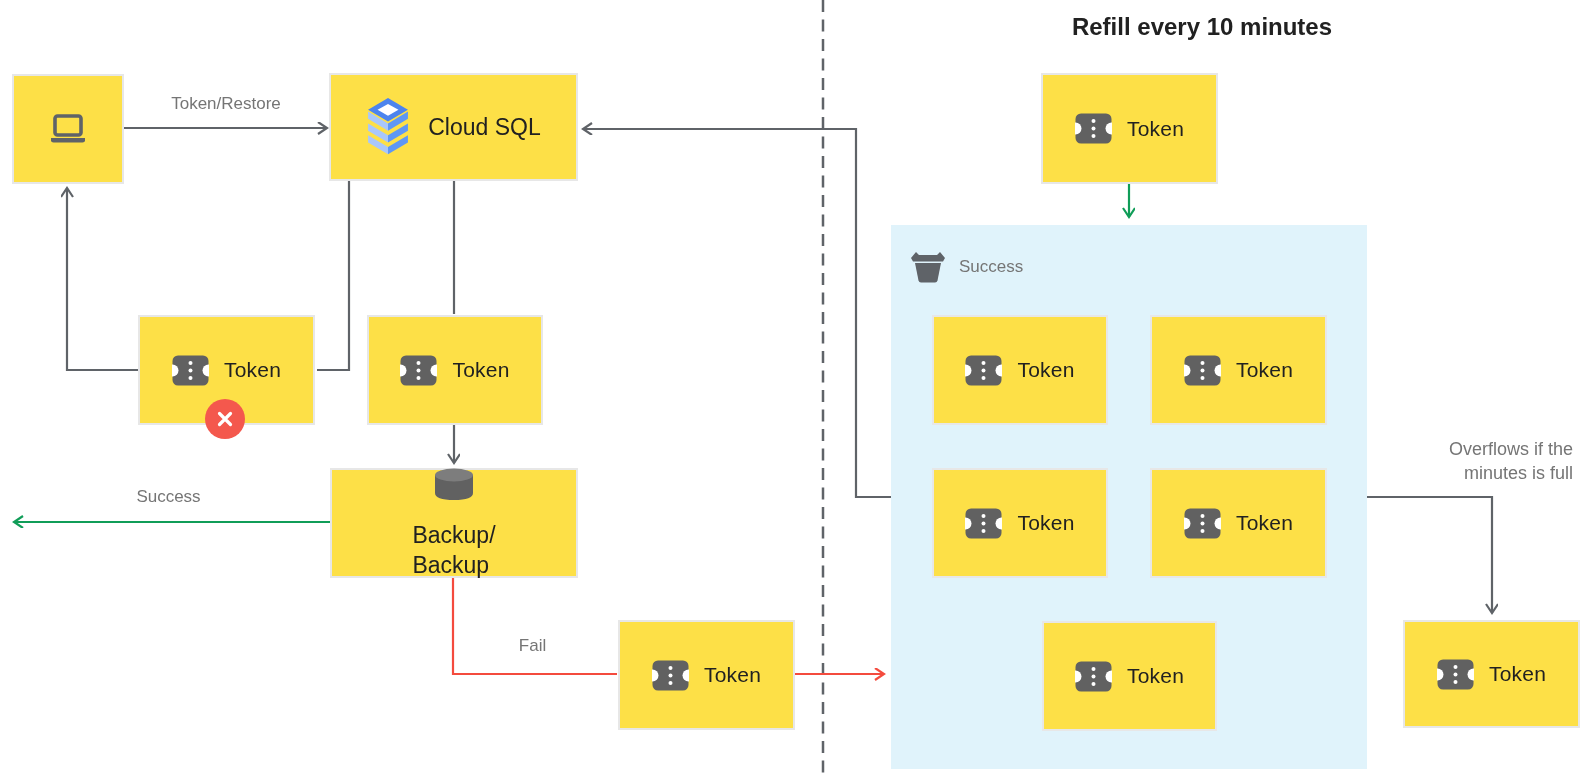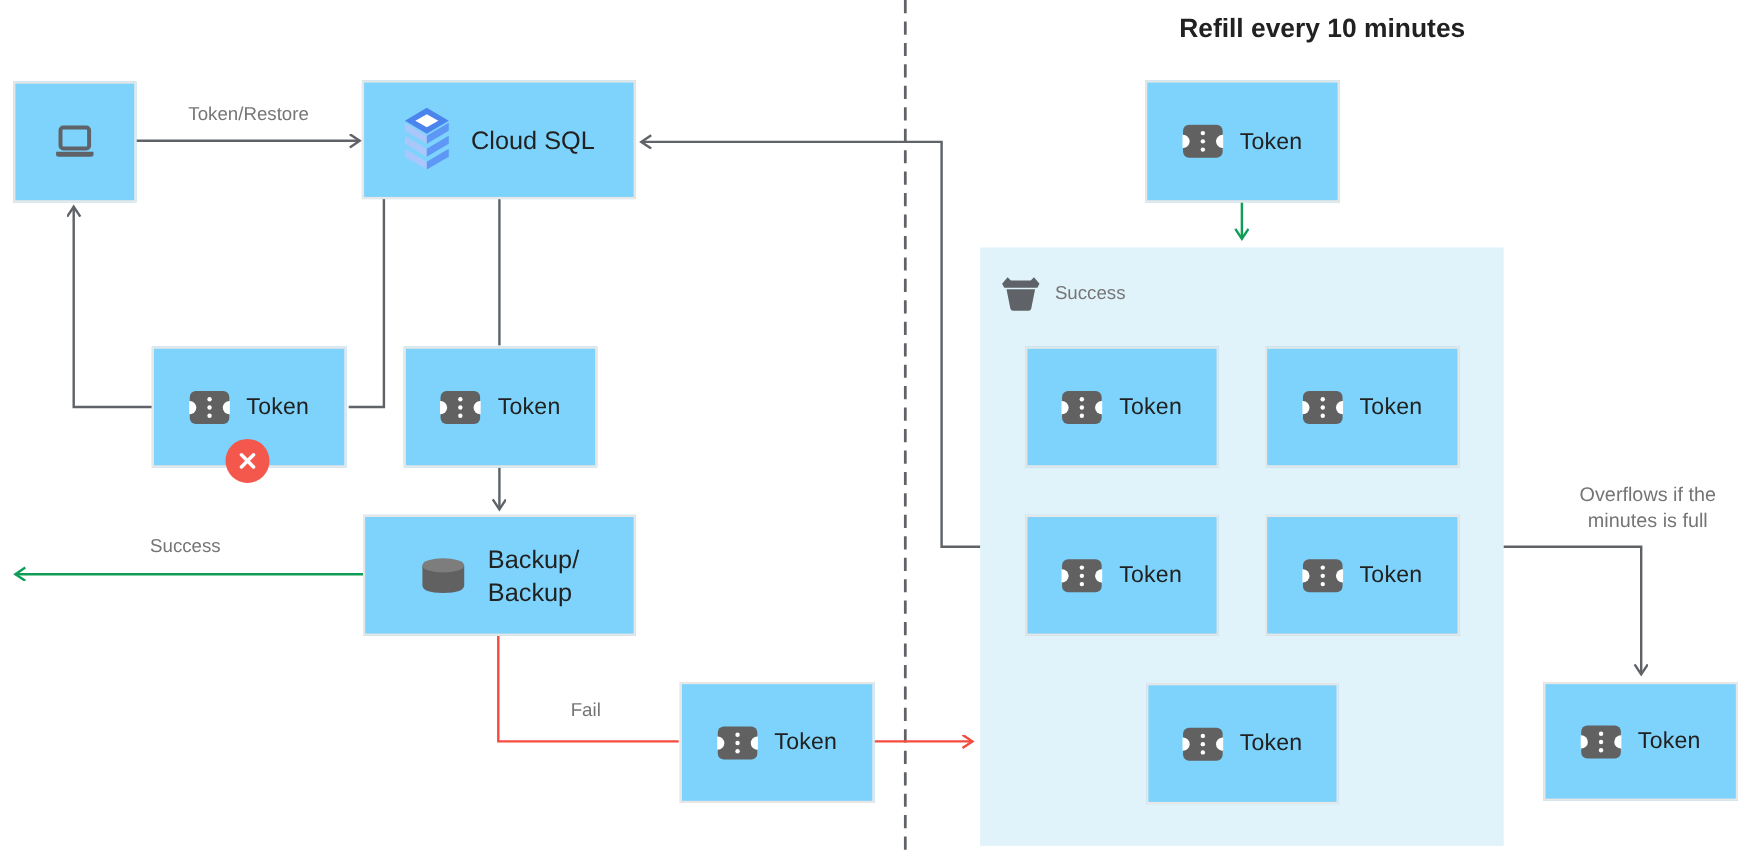--- a/index.html
+++ b/index.html
@@ -1,26 +1,26 @@
 <!DOCTYPE html>
 <html><head>
 <meta charset="utf-8">
 <style>
   html,body{margin:0;padding:0;background:#ffffff;}
   #stage{position:relative;width:1582px;height:774px;background:#ffffff;overflow:hidden;
          font-family:"Liberation Sans", sans-serif;padding-left:14px;}
   svg.wires{position:absolute;left:0;top:0;z-index:1;}
   .panel{position:absolute;z-index:0;background:#E0F3FB;}
-  .node{position:absolute;z-index:2;background:#7dd3fc;border:2px solid #E7E7E7;
+  .node{position:absolute;z-index:2;background:#fde047;border:2px solid #E7E7E7;
         box-sizing:border-box;display:flex;align-items:center;justify-content:center;gap:15px;}
   .node .nlabel{color:#212121;font-size:21px;letter-spacing:.2px;}
   .biglabel{font-size:23px;color:#212121;}
   .two-line{line-height:30px;text-align:left;}
   .edge-label{position:absolute;z-index:3;color:#757575;font-size:17px;text-align:center;}
-  .overflow-label{position:absolute;z-index:3;color:#757575;font-size:18px;line-height:24px;text-align:center;}
+  .overflow-label{position:absolute;z-index:3;color:#757575;font-size:18px;line-height:24px;text-align:right;}
   .title{position:absolute;z-index:3;color:#212121;font-size:24px;font-weight:700;text-align:center;}
   .bucket-head{position:absolute;z-index:2;display:flex;align-items:center;gap:12px;}
   .bucket-head .blabel{color:#757575;font-size:17px;}
   .badge{position:absolute;z-index:4;width:40px;height:40px;border-radius:50%;
          background:#F4584D;display:flex;align-items:center;justify-content:center;}
   .icon{flex:0 0 auto;display:block;}
 </style>
 </head>
 <body>
 
@@ -108,21 +108,21 @@
       <rect x="0.5" y="0.5" width="36" height="30" rx="5.5" fill="#616161"></rect>
       <circle cx="0.5" cy="15.5" r="6" fill="#ffffff"></circle>
       <circle cx="36.5" cy="15.5" r="6" fill="#ffffff"></circle>
       <circle cx="18.5" cy="8" r="2" fill="#ffffff"></circle>
       <circle cx="18.5" cy="15.5" r="2" fill="#ffffff"></circle>
       <circle cx="18.5" cy="23" r="2" fill="#ffffff"></circle>
     </svg>
     <span class="nlabel">Token</span>
   </div>
 
-  <div class="node" style="left:330px;top:468px;width:248px;height:110px;gap:18px;">
+  <div class="node" style="left:330px;top:468px;width:248px;height:110px;gap:18px;flex-direction:column;">
     <svg class="icon" width="44" height="36" viewBox="0 0 44 36">
       <path d="M3,9 H41 V27 Q41,34 22,34 Q3,34 3,27 Z" fill="#616161"></path>
       <ellipse cx="22" cy="9" rx="19" ry="6.5" fill="#7d7d7d"></ellipse>
     </svg>
     <div class="biglabel two-line">
       <div>Backup/</div>
       <div>Backup</div>
     </div>
   </div>
 

